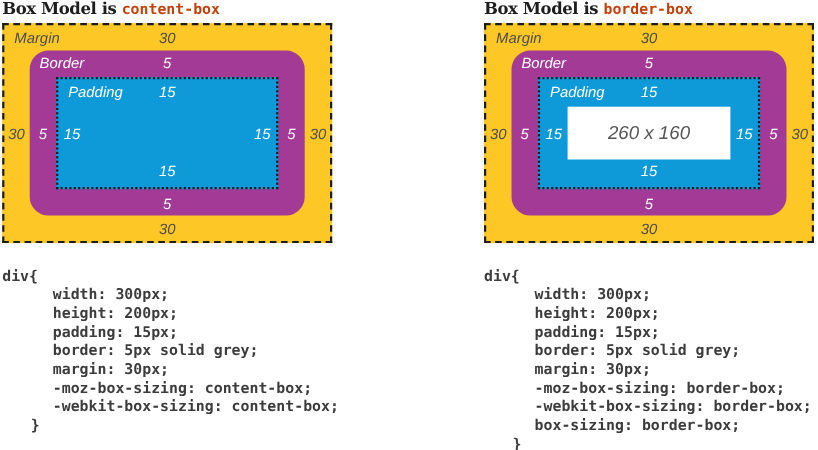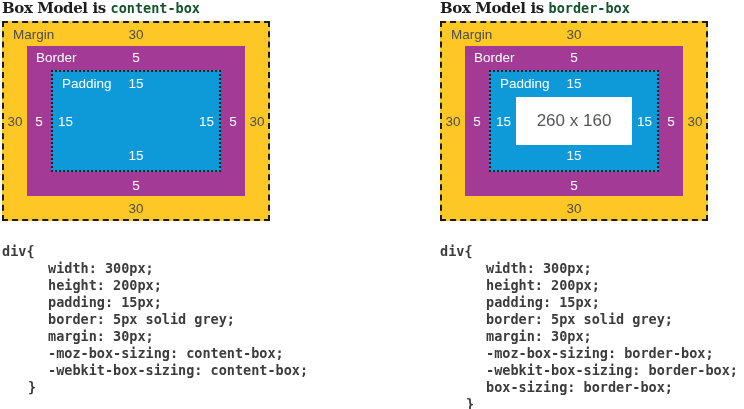--- a/index.html
+++ b/index.html
@@ -12,30 +12,31 @@
   .panel-left  { left:2px; }
   .panel-right { left:440px; }
 
   .title { height:16px; line-height:16px; margin:0 0 5px 0; white-space:nowrap; }
   .title-serif {
     font-family:"DejaVu Serif", serif; font-weight:bold;
     font-size:15px; color:#1e1e1e; letter-spacing:-0.4px;
   }
   .title-mono {
     font-family:"DejaVu Sans Mono", monospace; font-weight:bold;
-    font-size:13.5px; color:#14532d;
+    font-size:13.5px; color:#c2410c;
   }
 
   .margin-ring {
-    position:relative; width:268px; height:200px; box-sizing:border-box;
-    border:2px dashed #1c1c1c; background:var(--margin-bg, #FDC826);
+    position:relative; width:300px; height:200px; box-sizing:border-box;
+    border:2px dashed #1c1c1c; background:var(--margin-bg, #FDC826);font-style:italic;
   }
   .border-ring {
     position:absolute; inset:23px;
     background:var(--border-bg, #A33A96);
+    border-radius:17px;
   }
   .padding-ring {
     position:absolute; inset:24px; box-sizing:border-box;
     border:2px dotted #1c1c1c; background:var(--padding-bg, #0E9AD8);padding-left:16px;
   }
   .content-box {
     position:absolute; inset:25px; background:var(--content-bg, #ffffff);
     display:flex; align-items:center; justify-content:center;
   }
   .content-box span { font-size:17px; color:#565659; }

